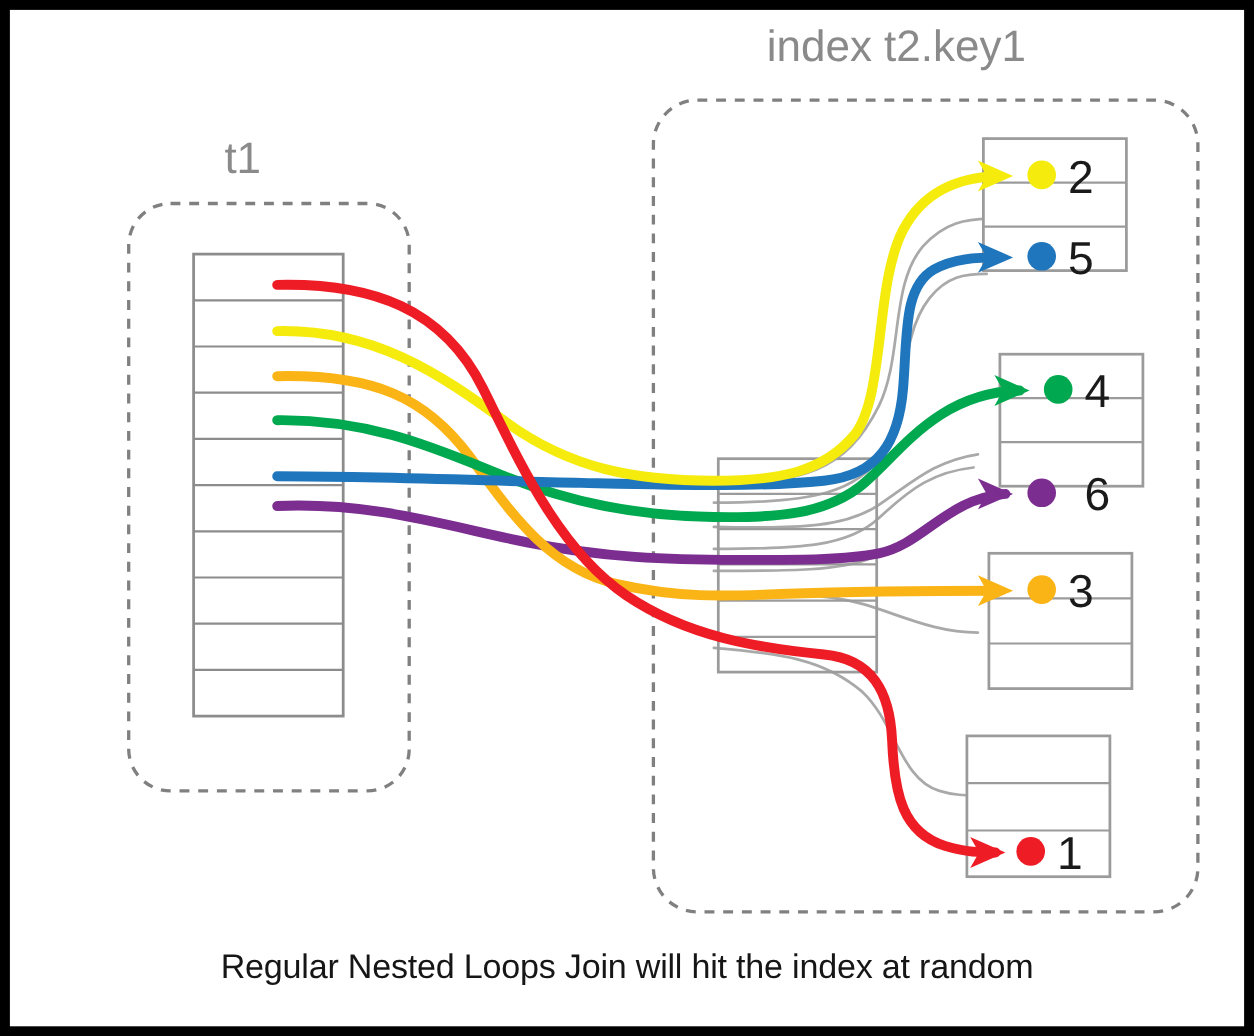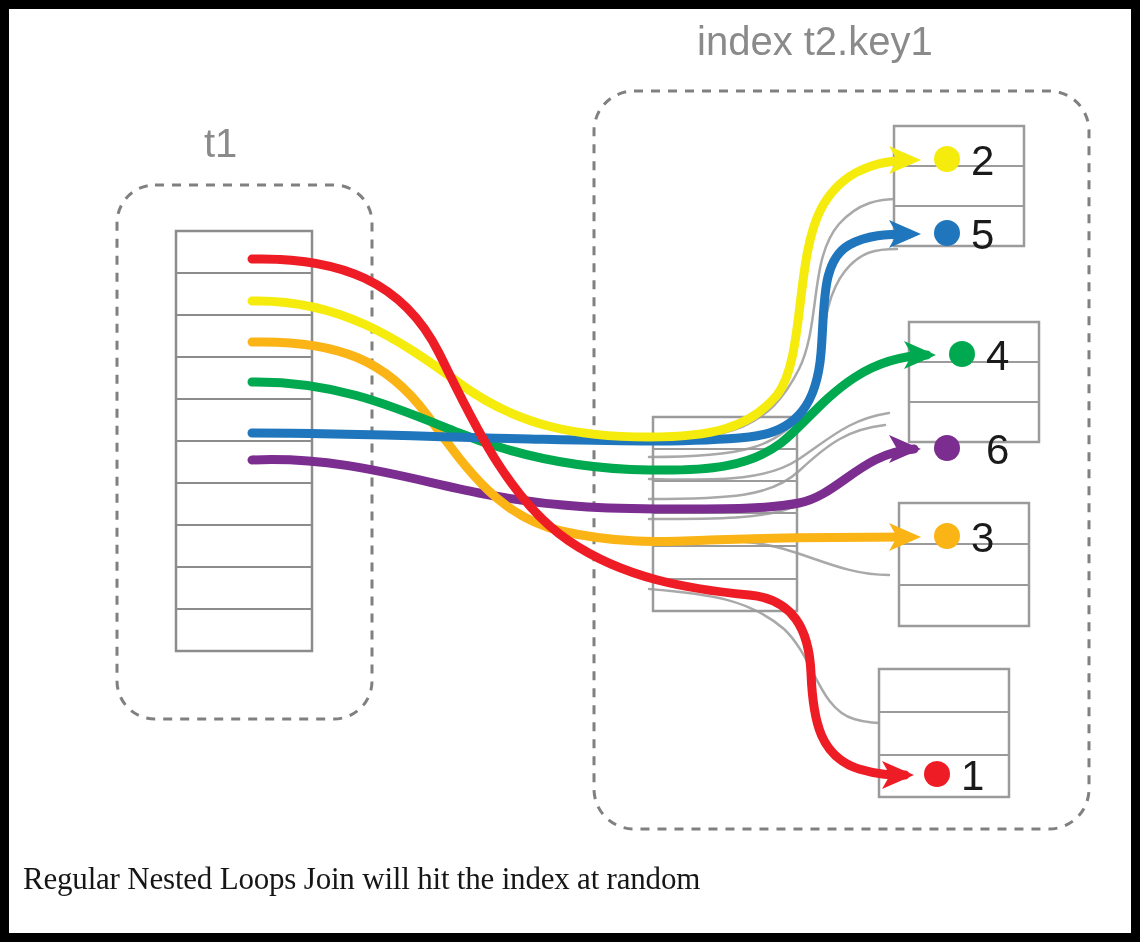--- a/index.html
+++ b/index.html
@@ -17,26 +17,25 @@
   }
   .node-num{
     font-family:"Liberation Sans",sans-serif;
     fill:#1a1a1a;
     font-size:42px;
   }
   .caption{
     position:absolute;
     left:0; right:0;
     top:852px;
-    text-align:left;
-    font-family:Liberation Serif, serif;
+    text-align:center;
+    font-family:Liberation Sans, sans-serif;
     font-size:31px;
     color:#161616;
     letter-spacing:-0.2px;
-    margin-left:14px;
   }
 </style>
 </head>
 <body>
 
 <div id="frame">
 
   <svg id="diagram" viewBox="0 0 1122 924">
 
     <rect x="108" y="176" width="255" height="534" rx="38" ry="38" fill="none" stroke="#808080" stroke-width="3" stroke-dasharray="9 8"></rect>

